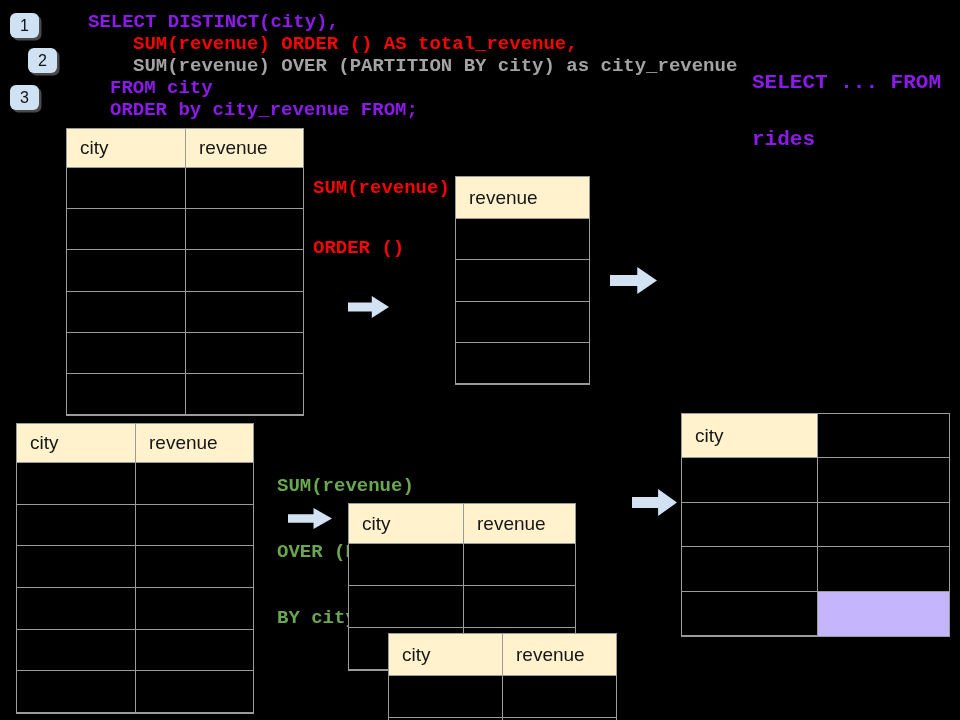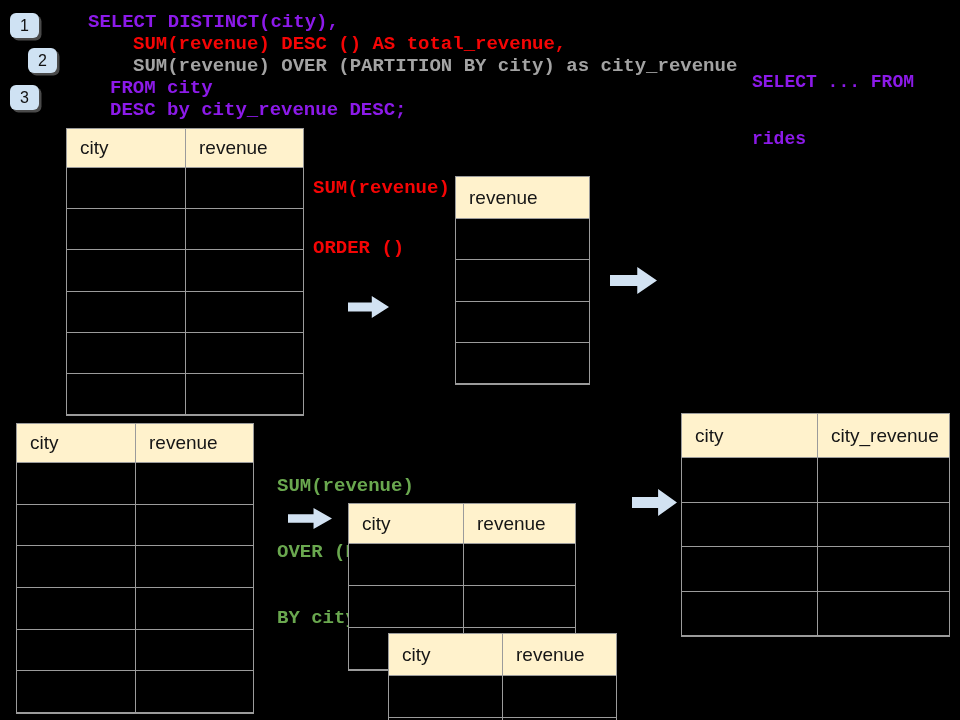--- a/index.html
+++ b/index.html
@@ -22,21 +22,21 @@
   .c-purple { color:#8c1ae9; }
   .c-red    { color:#f50505; }
   .c-green  { color:#a3a3a3; }
 
   #code-line-1 { left:88px;  top:11px;  }
   #code-line-2 { left:133px; top:33px;  }
   #code-line-3 { left:133px; top:55px;  }
   #code-line-4 { left:110px; top:77px;  }
   #code-line-5 { left:110px; top:99px;  }
 
-  #side-note { left:752px; top:35px; font-size:18px; line-height:19px; color:#8c1ae9; }
+  #side-note { left:752px; top:35px; font-size:21px; line-height:19px; color:#8c1ae9; }
   #label-total { left:313px; top:138px; font-size:19px; line-height:20px; color:#f50505; }
   #label-partition { left:277px; top:431px; font-size:19px; line-height:22px; color:#6aa84f; }
 
   
   .badge {
     position:absolute;
     width:29px; height:25px;
     background:#cfe2f3;
     border-radius:6px;
     box-shadow:2.5px 2.5px 0 #4a4a4a;
@@ -93,24 +93,24 @@
   #arrow-part-2  { left:632px; top:489px; width:45px; height:27px; }
 </style>
 </head>
 <body>
 
 <div class="badge" id="badge-1">1</div>
 <div class="badge" id="badge-2">2</div>
 <div class="badge" id="badge-3">3</div>
 
 <div class="code-line c-purple" id="code-line-1">SELECT DISTINCT(city),</div>
-<div class="code-line c-red" id="code-line-2">SUM(revenue) DESC () AS total_revenue,</div>
+<div class="code-line c-red" id="code-line-2">SUM(revenue) ORDER () AS total_revenue,</div>
 <div class="code-line c-green" id="code-line-3">SUM(revenue) OVER (PARTITION BY city) as city_revenue</div>
 <div class="code-line c-purple" id="code-line-4">FROM city</div>
-<div class="code-line c-purple" id="code-line-5">DESC by city_revenue DESC;</div>
+<div class="code-line c-purple" id="code-line-5">ORDER by city_revenue FROM;</div>
 
 <div class="note" id="side-note">
   <div>SELECT ... FROM</div>
   <div>rides</div>
 </div>
 
 <div class="note" id="label-total">
   <div>SUM(revenue)</div>
   <div>ORDER ()</div>
 </div>
@@ -173,21 +173,20 @@
 <div class="dtable" id="tableE" data-cols="2">
     <div class="hcell">city</div>
     <div class="hcell">revenue</div>
     <div class="bcell"></div>
     <div class="bcell"></div>
     <div class="bcell"></div>
     <div class="bcell"></div>
   </div>
 <div class="dtable" id="tableF" data-cols="2">
     <div class="hcell">city</div>
-    <div class="hcell">city_revenue</div>
     <div class="bcell"></div>
     <div class="bcell"></div>
     <div class="bcell"></div>
     <div class="bcell"></div>
     <div class="bcell"></div>
     <div class="bcell"></div>
     <div class="bcell"></div>
     <div class="bcell"></div>
   </div>
 

